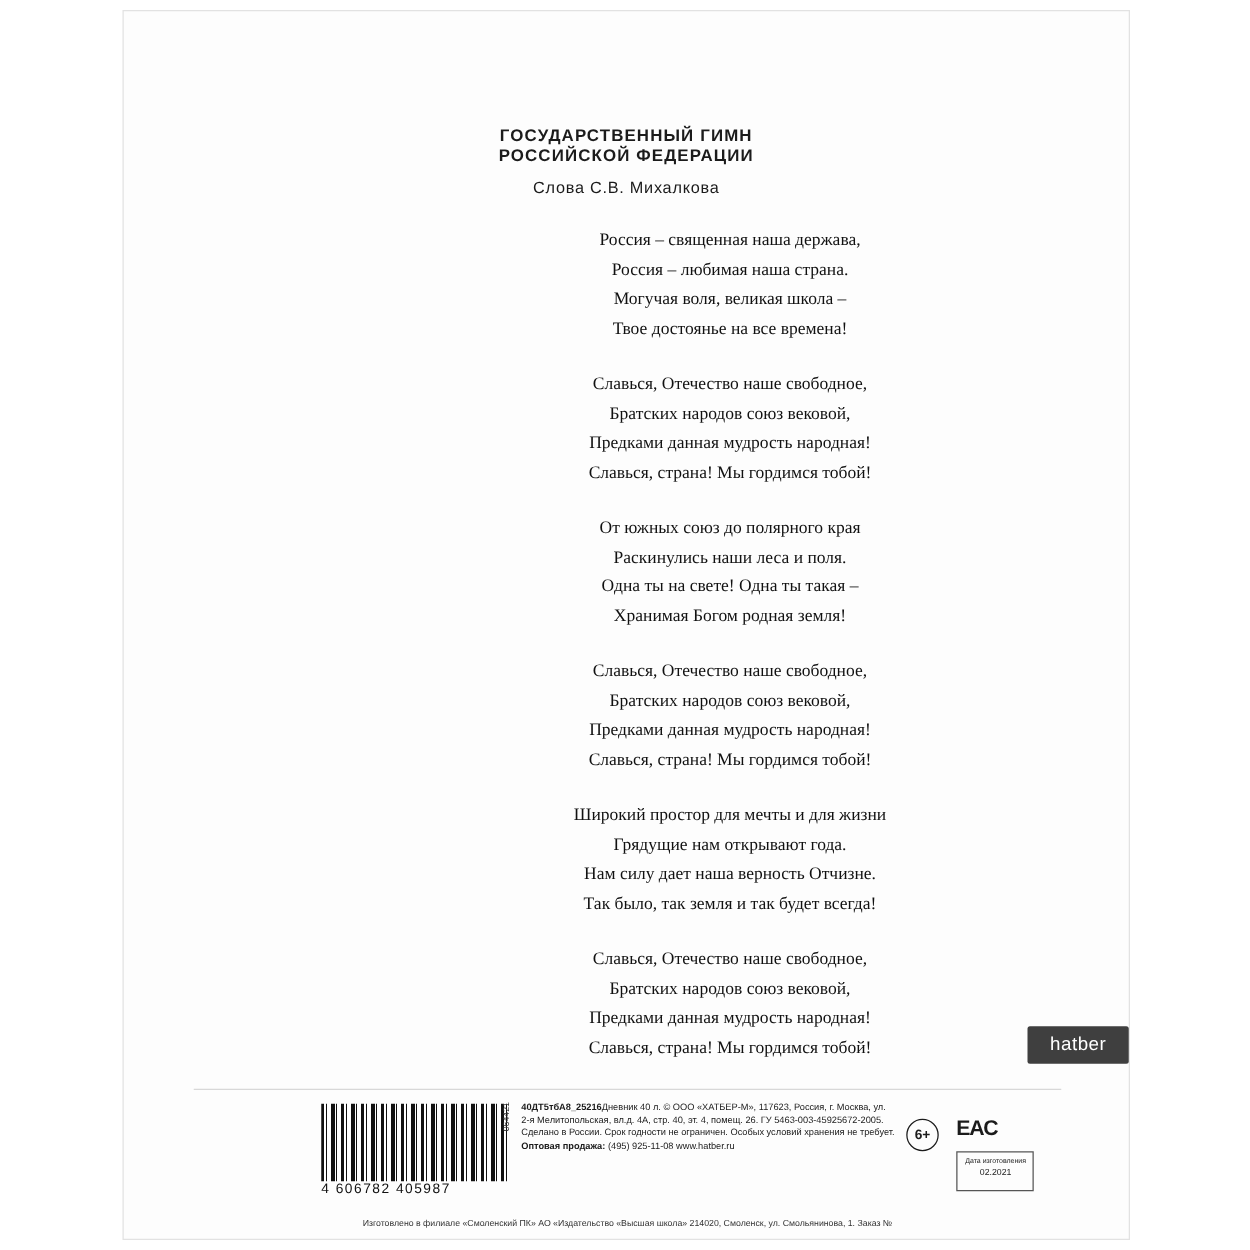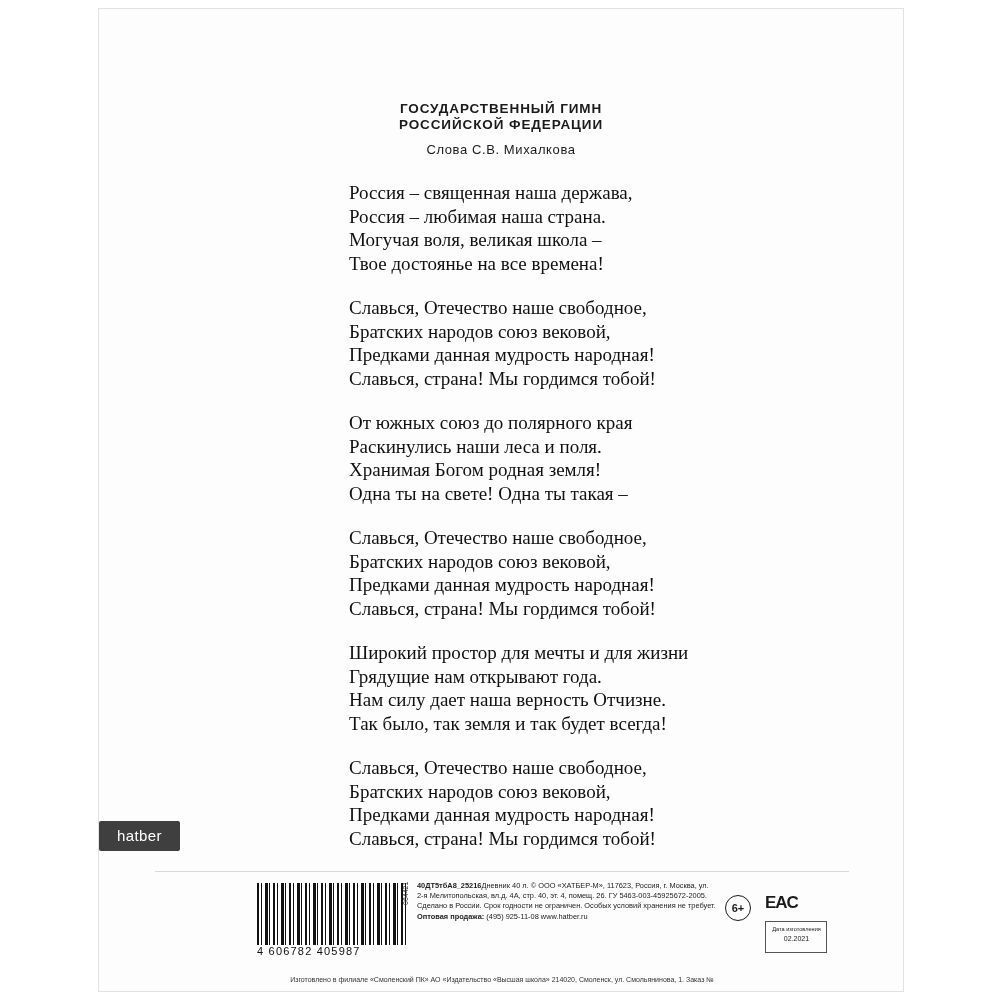--- a/index.html
+++ b/index.html
@@ -56,38 +56,39 @@
     color: #1b1b1b;
   }
 
   
   .lyrics {
     position: absolute;
     left: 250px;
     top: 172px;
     width: 470px;
     font-family: "Liberation Serif", serif;
-    font-size: 19px;
+    font-size: 14px;
     color: #111111;
+    text-align: center;
   }
   .stanza {
     margin-bottom: 21px;
   }
   .stanza div {
     line-height: 23.5px;
     white-space: nowrap;
   }
 
   
   .logo-wrap {
     position: absolute;
     left: 0;
     top: 812px;
     width: 100%;
-    text-align: left;
+    text-align: right;
   }
   .logo {
     display: inline-block;
     background: #3f3f3f;
     color: #ffffff;
     font-family: "Liberation Sans", sans-serif;
     font-size: 15px;
     letter-spacing: 0.4px;
     padding: 6px 18px 7px 18px;
     border-radius: 2px;
@@ -252,22 +253,22 @@
       </div>
       <div class="stanza">
         <div>Славься, Отечество наше свободное,</div>
         <div>Братских народов союз вековой,</div>
         <div>Предками данная мудрость народная!</div>
         <div>Славься, страна! Мы гордимся тобой!</div>
       </div>
       <div class="stanza">
         <div>От южных союз до полярного края</div>
         <div>Раскинулись наши леса и поля.</div>
+        <div>Одна ты на свете! Одна ты такая –</div>
         <div>Хранимая Богом родная земля!</div>
-        <div>Одна ты на свете! Одна ты такая –</div>
       </div>
       <div class="stanza">
         <div>Славься, Отечество наше свободное,</div>
         <div>Братских народов союз вековой,</div>
         <div>Предками данная мудрость народная!</div>
         <div>Славься, страна! Мы гордимся тобой!</div>
       </div>
       <div class="stanza">
         <div>Широкий простор для мечты и для жизни</div>
         <div>Грядущие нам открывают года.</div>

